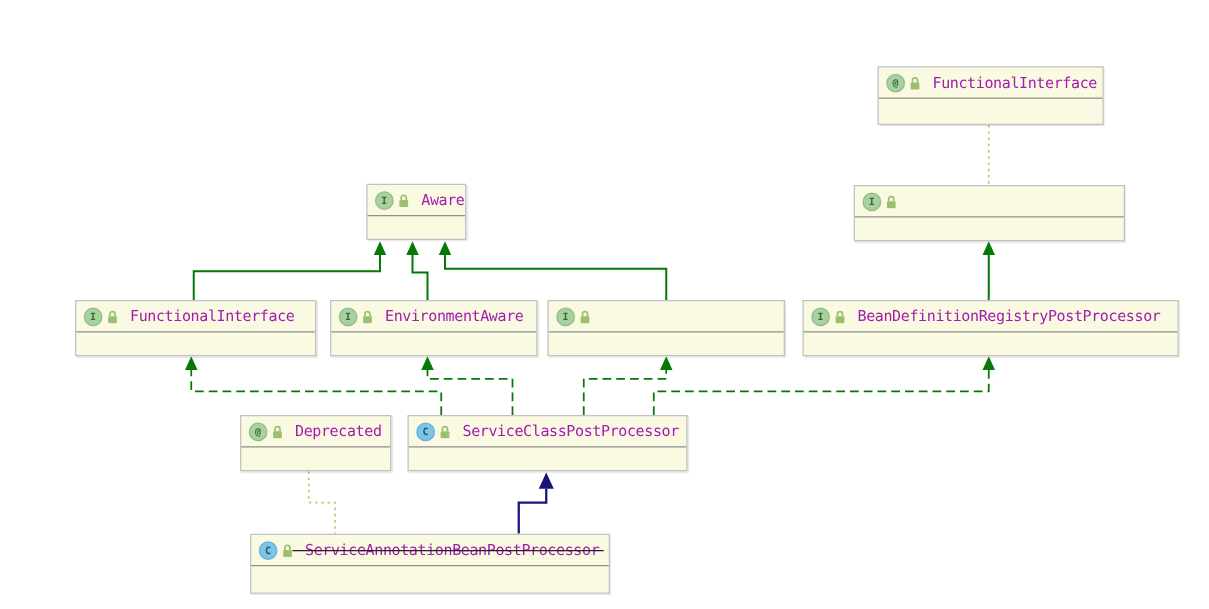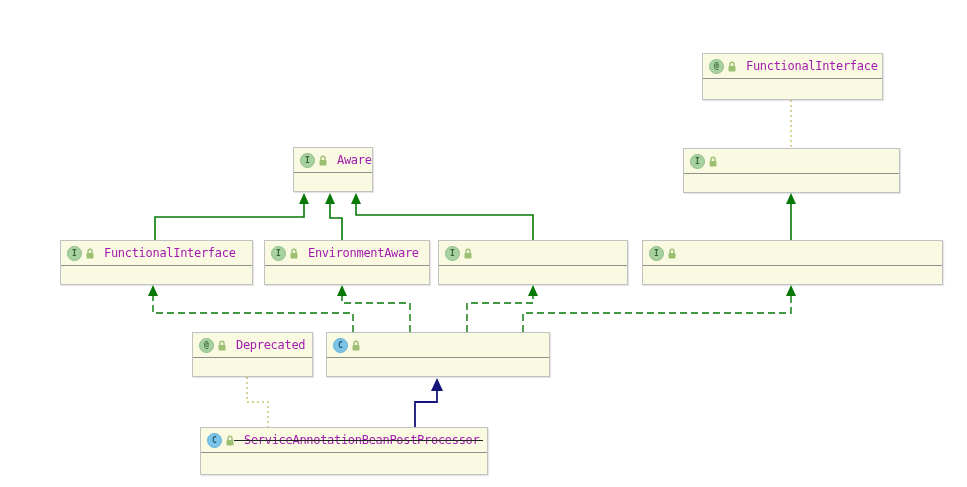--- a/index.html
+++ b/index.html
@@ -175,20 +175,21 @@
         </div>
         <div class="node-body"></div>
       </div>
       <div class="node" style="left: 642px; top: 240px; width: 301px; height: 45px;">
         <div class="node-header">
           <span class="type-icon interface">I</span>
           <svg width="10" height="11" viewBox="0 0 10 11" class="lock">
             <path d="M3 5 V3.2 a2 2 0 0 1 4 0 V5" fill="none" stroke="#9CBF72" stroke-width="1.4"></path>
             <rect x="1.5" y="5" width="7" height="5.5" rx="1" fill="#9CBF72"></rect>
           </svg>
+          <span class="node-label">BeanDefinitionRegistryPostProcessor</span>
         </div>
         <div class="node-body"></div>
       </div>
       <div class="node" style="left: 192px; top: 332px; width: 121px; height: 45px;">
         <div class="node-header">
           <span class="type-icon annotation">@</span>
           <svg width="10" height="11" viewBox="0 0 10 11" class="lock">
             <path d="M3 5 V3.2 a2 2 0 0 1 4 0 V5" fill="none" stroke="#9CBF72" stroke-width="1.4"></path>
             <rect x="1.5" y="5" width="7" height="5.5" rx="1" fill="#9CBF72"></rect>
           </svg>
@@ -196,20 +197,21 @@
         </div>
         <div class="node-body"></div>
       </div>
       <div class="node" style="left: 326px; top: 332px; width: 224px; height: 45px;">
         <div class="node-header">
           <span class="type-icon class">C</span>
           <svg width="10" height="11" viewBox="0 0 10 11" class="lock">
             <path d="M3 5 V3.2 a2 2 0 0 1 4 0 V5" fill="none" stroke="#9CBF72" stroke-width="1.4"></path>
             <rect x="1.5" y="5" width="7" height="5.5" rx="1" fill="#9CBF72"></rect>
           </svg>
+          <span class="node-label">ServiceClassPostProcessor</span>
         </div>
         <div class="node-body"></div>
       </div>
       <div class="node deprecated" style="left: 200px; top: 427px; width: 288px; height: 48px;">
         <div class="node-header">
           <span class="type-icon class">C</span>
           <svg width="10" height="11" viewBox="0 0 10 11" class="lock">
             <path d="M3 5 V3.2 a2 2 0 0 1 4 0 V5" fill="none" stroke="#9CBF72" stroke-width="1.4"></path>
             <rect x="1.5" y="5" width="7" height="5.5" rx="1" fill="#9CBF72"></rect>
           </svg>

